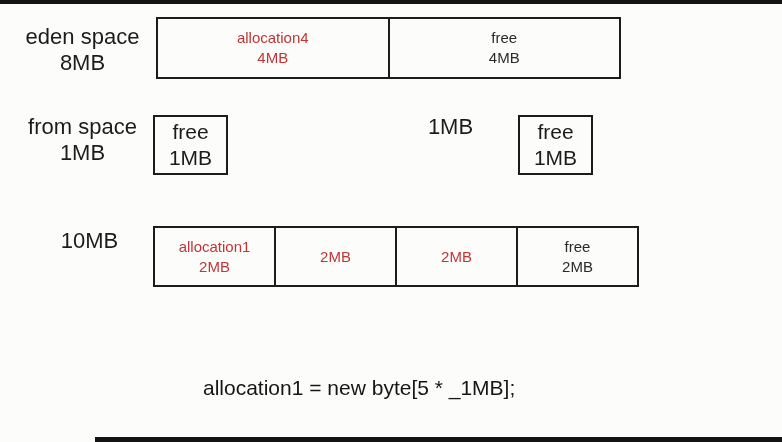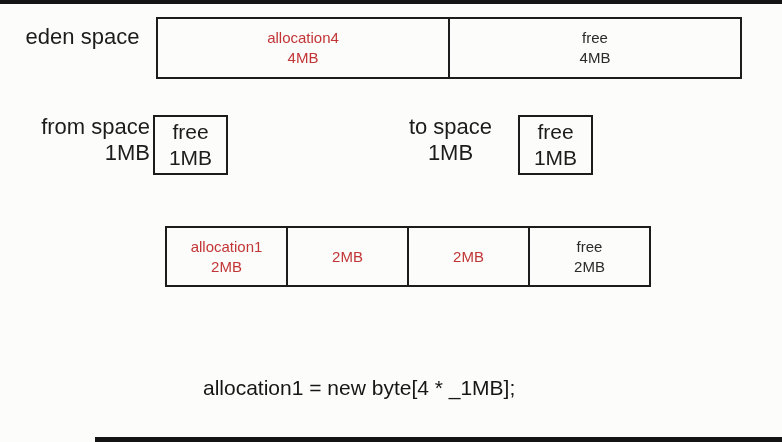--- a/index.html
+++ b/index.html
@@ -32,35 +32,35 @@
   }
   .row-label {
     position: absolute;
     width: 135px;
     text-align: center;
     font-size: 22px;
     line-height: 26px;
     color: var(--text);
   }
   .lbl-eden { left: 15px; top: 18px; margin-top: 6px; }
-  .lbl-from { left: 15px; top: 114px; text-align: right; }
+  .lbl-from { left: 15px; top: 114px; }
   .lbl-to   { left: 383px; top: 114px; }
   .lbl-old  { left: 22px; top: 228px; }
   .memblock {
     position: absolute;
     border: 2px solid var(--border);
     display: flex;
     flex-direction: row;
     align-items: stretch;
     background: var(--background);
   }
-  .box-eden { left: 156px; top: 17px; width: 586px; height: 62px; }
+  .box-eden { left: 156px; top: 17px; width: 465px; height: 62px; }
   .box-from { left: 153px; top: 115px; width: 75px; height: 60px; }
   .box-to   { left: 518px; top: 115px; width: 75px; height: 60px; }
-  .box-old  { left: 153px; top: 226px; width: 486px; height: 61px; margin-left: 12px; }
+  .box-old  { left: 153px; top: 226px; width: 486px; height: 61px; }
   .seg {
     flex: 1 1 0;
     display: flex;
     flex-direction: column;
     align-items: center;
     justify-content: center;
     font-size: 15px;
     line-height: 20px;
     color: #2a2a2a;
     text-align: center;
@@ -90,20 +90,21 @@
 </style>
 </head>
 <body>
 
 <div class="stage">
 
   <div class="letterbox-top"></div>
 
   <div class="row-label lbl-eden">
     <div>eden space</div>
+    <div>8MB</div>
   </div>
   <div class="memblock box-eden">
     <div class="seg red">
       <div>allocation4</div>
       <div>4MB</div>
     </div>
     <div class="seg">
       <div>free</div>
       <div>4MB</div>
     </div>
@@ -114,51 +115,51 @@
     <div>1MB</div>
   </div>
   <div class="memblock box-from">
     <div class="survivor-text">
       <div>free</div>
       <div>1MB</div>
     </div>
   </div>
 
   <div class="row-label lbl-to">
-    <div>to space</div>
     <div>1MB</div>
   </div>
   <div class="memblock box-to">
     <div class="survivor-text">
       <div>free</div>
       <div>1MB</div>
     </div>
   </div>
 
   <div class="row-label lbl-old">
+    <div>10MB</div>
   </div>
   <div class="memblock box-old">
     <div class="seg red">
       <div>allocation1</div>
       <div>2MB</div>
     </div>
     <div class="seg red">
       <div>2MB</div>
     </div>
     <div class="seg red">
       <div>2MB</div>
     </div>
     <div class="seg">
       <div>free</div>
       <div>2MB</div>
     </div>
   </div>
 
   <div class="code">
-    <div>allocation1 = new byte[4 * _1MB];</div>
+    <div>allocation1 = new byte[5 * _1MB];</div>
     
     
     
   </div>
 
   <div class="letterbox-bottom"></div>
 
 </div>
 
 </body></html>

